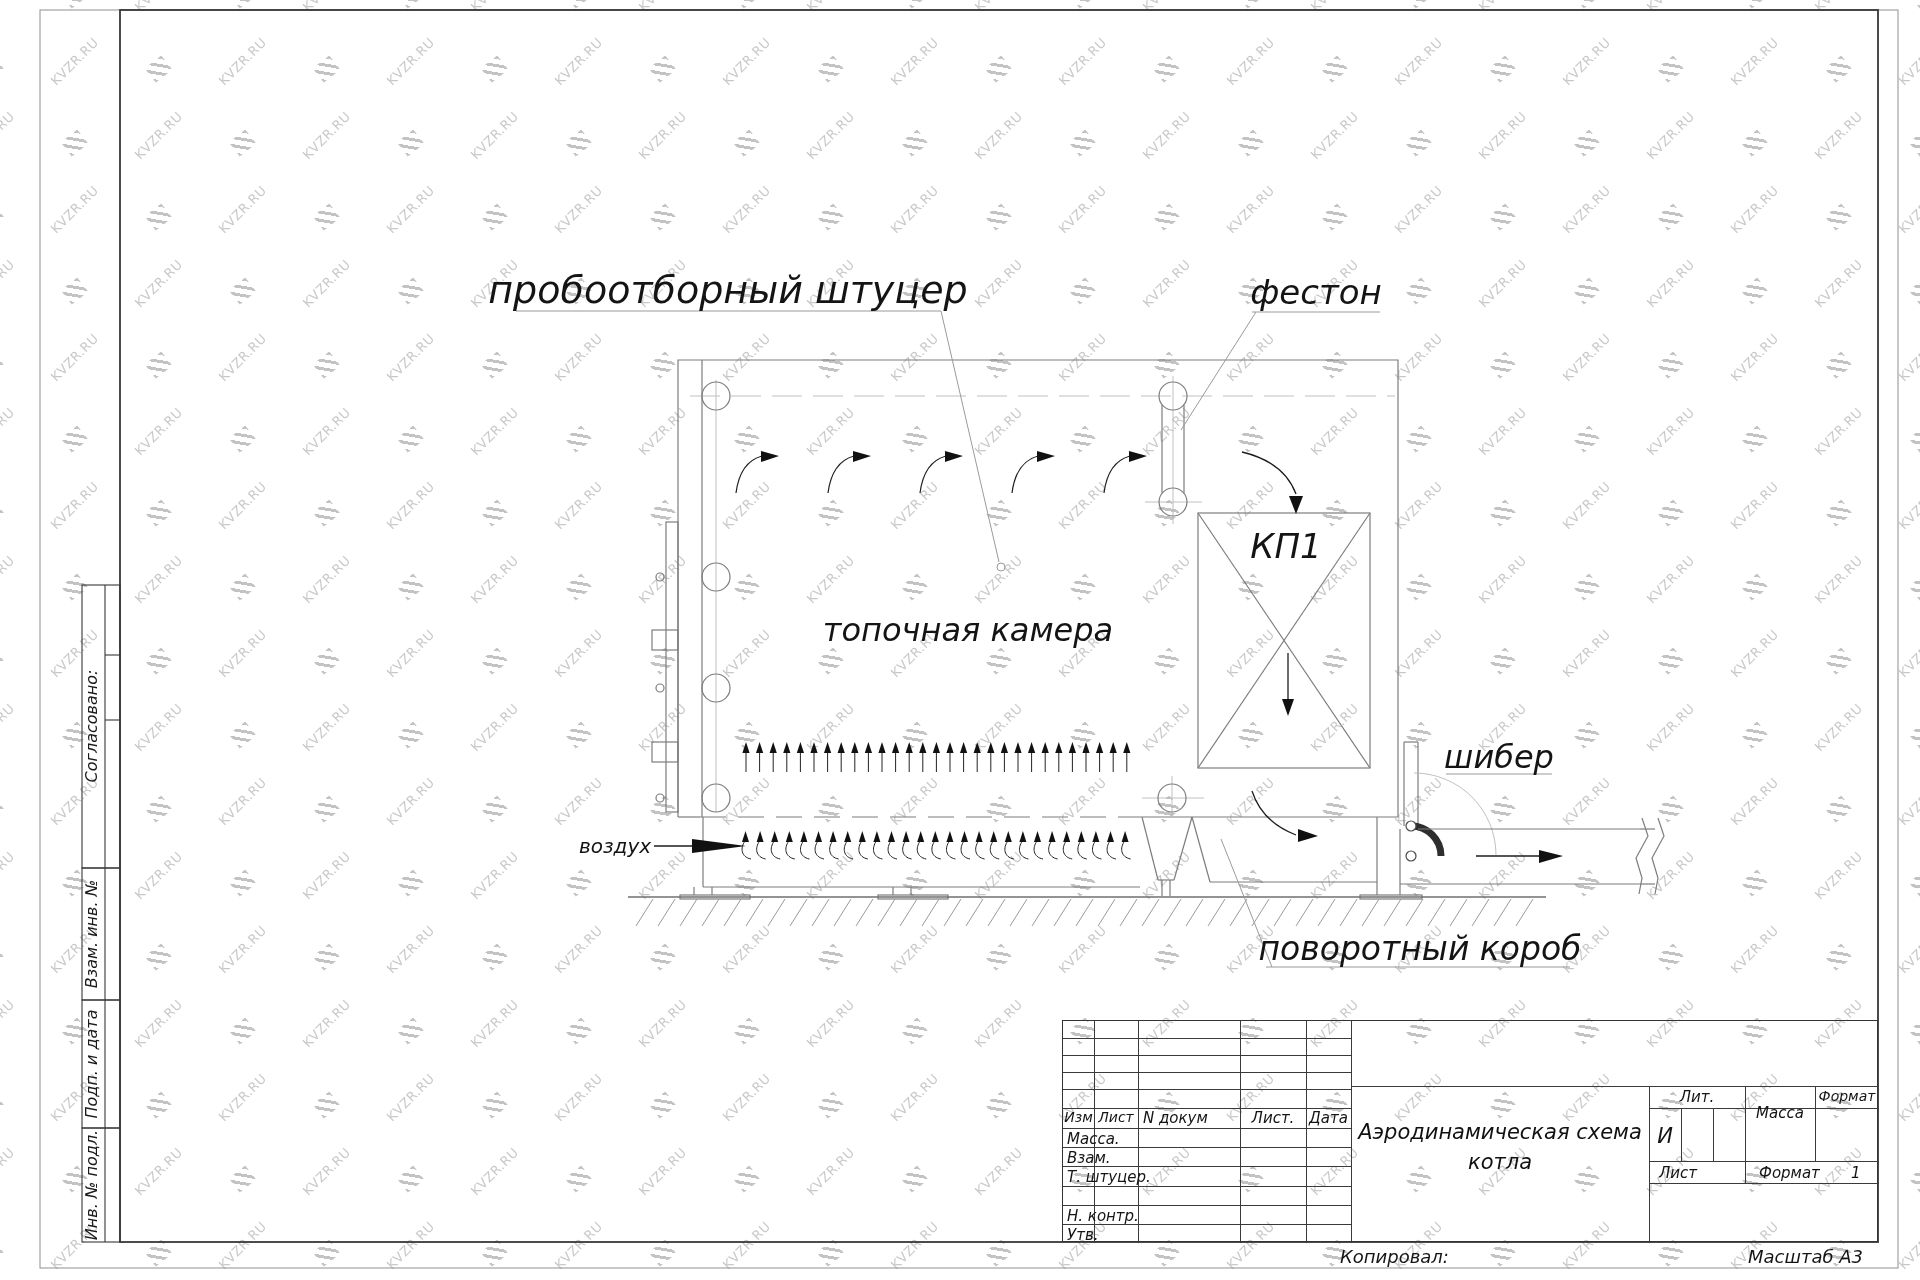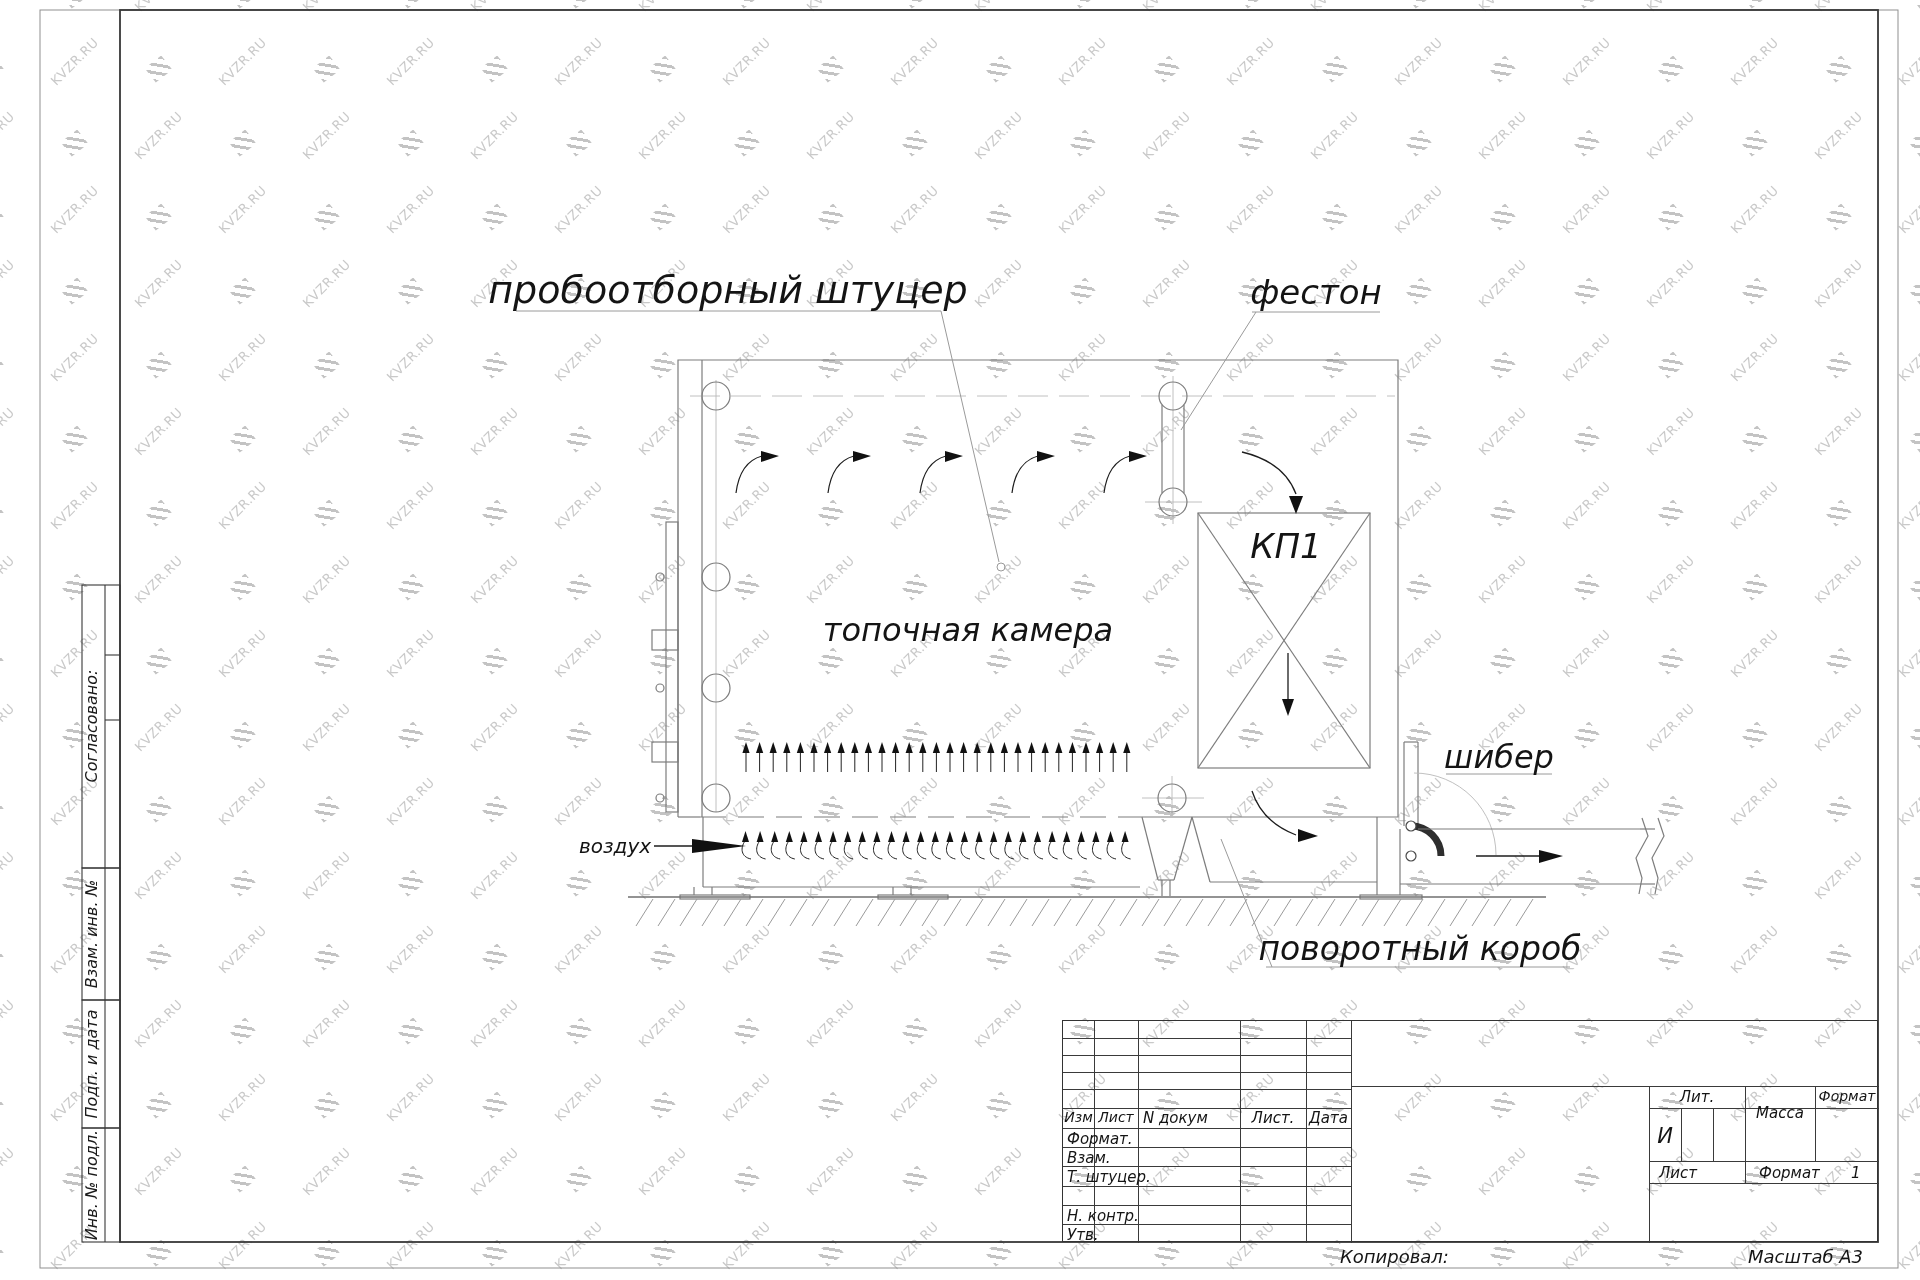--- a/index.html
+++ b/index.html
@@ -827,26 +827,30 @@
     <div class="hl" style="top:87px;left:586px;width:230px"></div>
     <div class="hl" style="top:140px;left:586px;width:230px"></div>
     <div class="hl" style="top:162px;left:586px;width:230px"></div>
 
     <span class="tlabel ctr" style="left:0;width:31px;top:88px;font-size:14px">Изм</span>
     <span class="tlabel ctr" style="left:31px;width:44px;top:88px;font-size:14px">Лист</span>
     <span class="tlabel" style="left:80px;top:88px">N докум</span>
     <span class="tlabel ctr" style="left:177px;width:66px;top:88px">Лист.</span>
     <span class="tlabel ctr" style="left:243px;width:45px;top:88px">Дата</span>
 
-    <span class="tlabel" style="left:4px;top:109px">Формат.</span>
+    <span class="tlabel" style="left:4px;top:109px">Масса.</span>
     <span class="tlabel" style="left:4px;top:128px">Взам.</span>
     <span class="tlabel" style="left:4px;top:147px">Т. штуцер.</span>
     <span class="tlabel" style="left:4px;top:186px">Н. контр.</span>
     <span class="tlabel" style="left:4px;top:205px">Утв.</span>
 
+    <div class="tb-title">
+      <div>Аэродинамическая схема</div>
+      <div>котла</div>
+    </div>
 
     <span class="tlabel ctr" style="left:586px;width:96px;top:67px">Лит.</span>
     <span class="tlabel ctr" style="left:682px;width:70px;top:83px">Масса</span>
     <span class="tlabel ctr" style="left:752px;width:64px;top:67px;font-size:14px">Формат</span>
     <span class="tlabel ctr" style="left:586px;width:32px;top:103px;font-size:21px">И</span>
     <span class="tlabel" style="left:596px;top:143px">Лист</span>
     <span class="tlabel" style="left:696px;top:143px">Формат</span>
     <span class="tlabel" style="left:788px;top:143px">1</span>
 
   </div>

